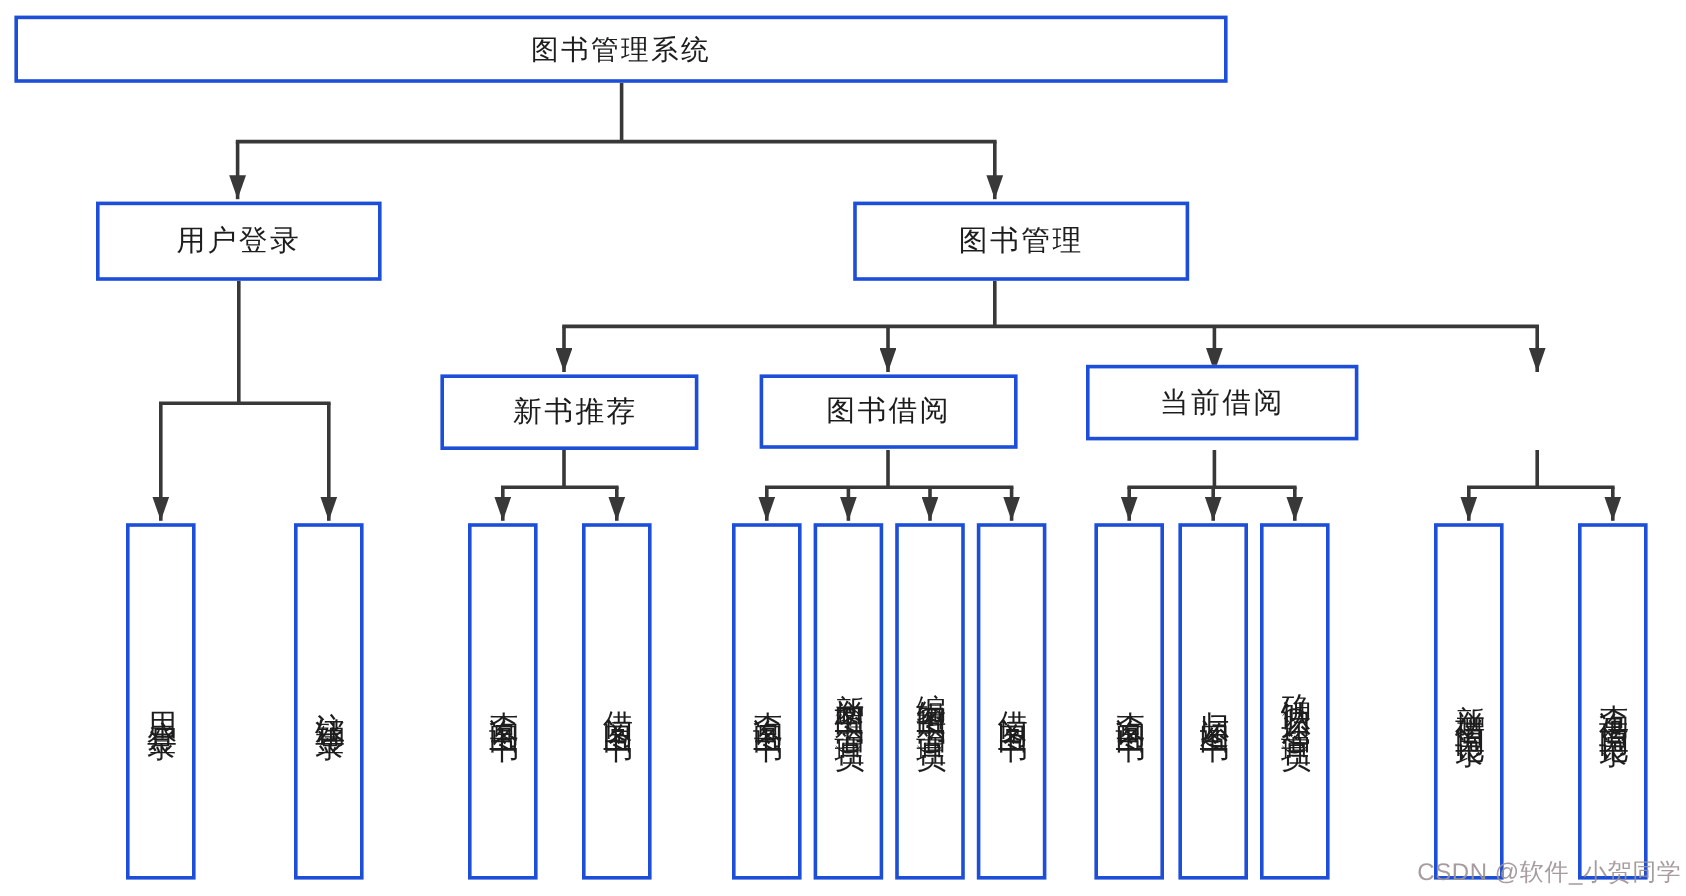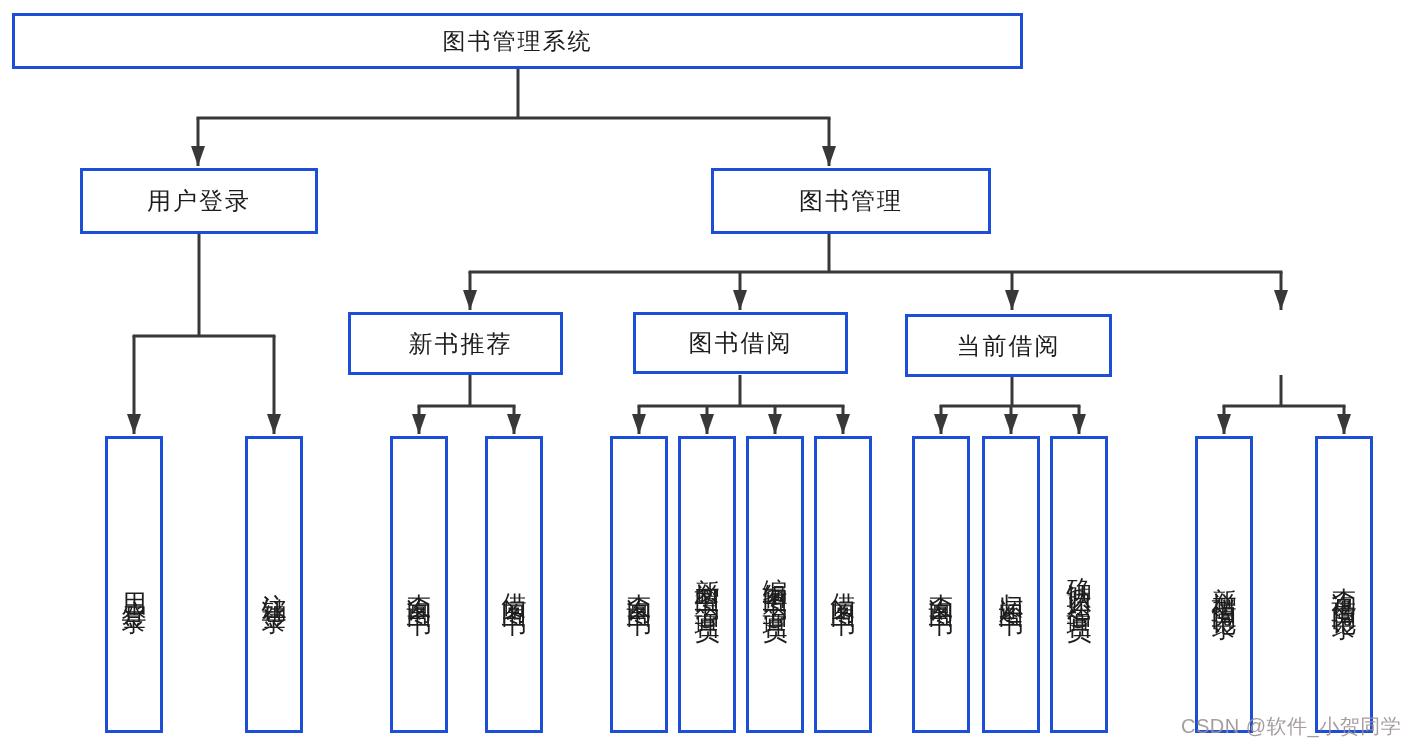--- a/index.html
+++ b/index.html
@@ -16,23 +16,23 @@
   .hnode{font-size:24px;letter-spacing:2px;line-height:1;}
   .root{font-size:23px;}
   .leaf{
     top:436px;width:58px;height:297px;
     writing-mode:vertical-rl;text-orientation:mixed;
     font-size:25px;letter-spacing:6px;line-height:1;
   }
   #n-root{left:12px;top:13px;width:1011px;height:56px;}
   #n-login{left:80px;top:168px;width:238px;height:66px;}
   #n-mgmt{left:711px;top:168px;width:280px;height:66px;}
-  #n-l3-0{left:348px;top:312px;width:215px;height:63px;padding-left:10px;}
+  #n-l3-0{left:367px;top:312px;width:215px;height:63px;padding-left:10px;}
   #n-l3-1{left:633px;top:312px;width:215px;height:62px;}
-  #n-l3-2{left:905px;top:314px;width:207px;height:63px;}
+  #n-l3-2{left:905px;top:304px;width:227px;height:63px;}
   #n-l3-3{left:1172px;top:312px;width:221px;height:63px;}
   #lf-a0{left:105px;} #lf-a1{left:245px;}
   #lf-b0{left:390px;} #lf-b1{left:485px;}
   #lf-c0{left:610px;} #lf-c1{left:678px;} #lf-c2{left:746px;} #lf-c3{left:814px;}
   #lf-d0{left:912px;} #lf-d1{left:982px;} #lf-d2{left:1050px;}
   #lf-e0{left:1195px;} #lf-e1{left:1315px;}
   .watermark{
     position:absolute;left:1181px;top:713px;z-index:5;
     font-size:20px;letter-spacing:0.5px;color:#9e9293;opacity:0.9;white-space:nowrap;
   }

